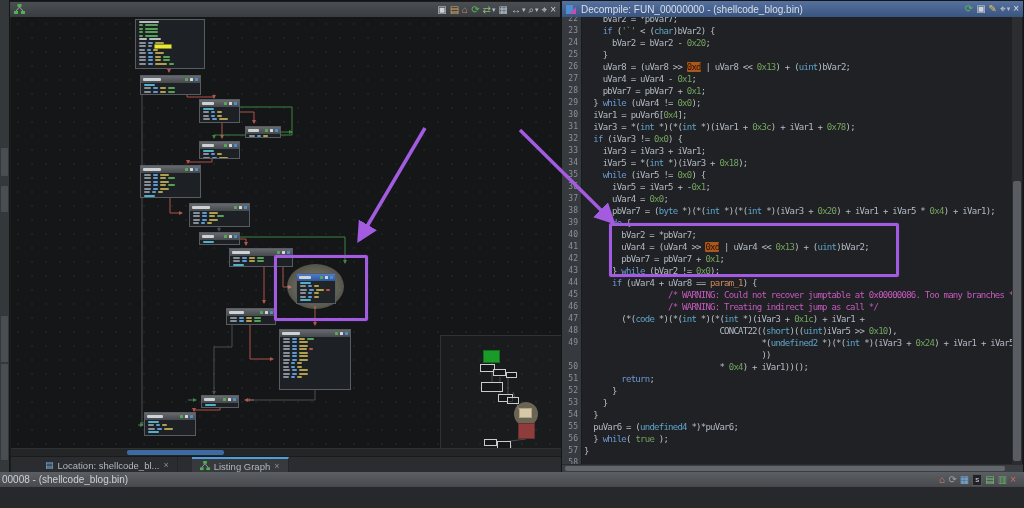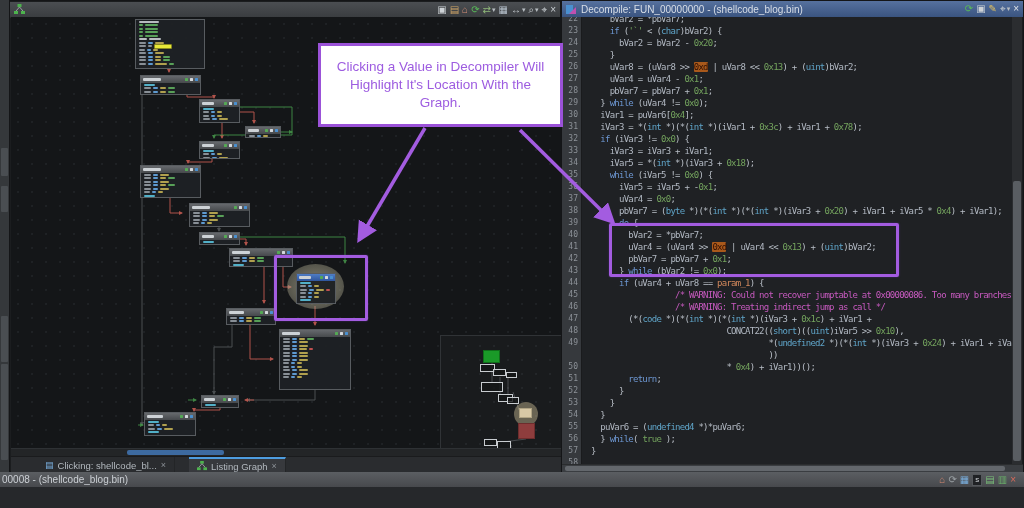--- a/index.html
+++ b/index.html
@@ -45,21 +45,21 @@
   .tab.active{background:#37393d;border-top:2px solid #4e9de0;margin-left:14px;}
   .tab-ic{font-size:9px;color:#7ab0e0;}
 
   
   #decomp-code{position:absolute;left:0;top:16px;width:451px;height:447px;background:#1f2124;overflow:hidden;}
   #gutter{position:absolute;left:0;top:0;width:19px;height:100%;background:#36393d;border-right:1px solid #1a1b1d;}
   #code-lines{position:absolute;left:0;top:0;right:0;font-family:"DejaVu Sans Mono",monospace;
               font-size:9px;letter-spacing:-0.75px;white-space:pre;}
   .cline{height:12px;line-height:12px;display:flex;}
   .cline .ln{flex:0 0 16px;text-align:right;padding-right:3px;font-size:8px;letter-spacing:0;color:#8d9298;}
-  .cline .ct{margin-left:10px;}
+  .cline .ct{margin-left:3px;}
   .k{color:#6d97d2;} .ty{color:#5fa4c8;} .nu{color:#74a45e;} .va{color:#b2b9c3;}
   .pu{color:#b9bfc7;} .cm{color:#c75abf;} .pr{color:#d2885c;} .bo{color:#74a45e;}
   .hl{background:#a9591b;color:#2e0f04;border-radius:1px;}
   #vscroll{position:absolute;top:16px;right:1px;width:10px;height:447px;background:#2b2d30;}
   #vthumb{position:absolute;left:1px;width:8px;background:#595d62;border-radius:2px;}
   #decomp-hscroll{position:absolute;left:0;right:0;top:463px;height:8px;background:#3a3d41;border-top:1px solid #2a2c2e;}
   #decomp-hthumb{position:absolute;left:3px;top:1px;width:440px;height:5px;background:#63676c;border-radius:2px;}
 
   
   #bottom-titlebar{position:absolute;left:0;top:472px;width:1024px;height:15px;
@@ -601,21 +601,21 @@
           <div class="sat-b" style="left: 43px; top: 103px; width: 13px; height: 7px; background: rgba(20, 22, 24, 0.8); border: 1px solid rgb(200, 204, 208);"></div>
           <div class="sat-b" style="left: 56px; top: 105px; width: 14px; height: 8px; background: rgba(20, 22, 24, 0.8); border: 1px solid rgb(200, 204, 208);"></div>
         </div>
     </div>
     <div id="graph-hscroll">
       <div id="graph-hthumb" style="left:116px;width:97px;"></div>
     </div>
     <div id="tabbar">
       <div class="tab">
         <span class="tab-ic">▤</span>
-        <span>Clicking:  shellcode_bl...</span>
+        <span>Location:  shellcode_bl...</span>
         <span class="x">×</span>
       </div>
       <div class="tab active">
         <svg class="tab-ic" width="10" height="10" viewBox="0 0 11 11">
           <rect x="3.5" y="0" width="4" height="3" fill="#4db34d"></rect>
             <rect x="0" y="7" width="4" height="3" fill="#4db34d"></rect>
           <rect x="7" y="7" width="4" height="3" fill="#4db34d"></rect>
           <path d="M5.5 3 L2 7 M5.5 3 L9 7" stroke="#9aa0a4" stroke-width="1" fill="none"></path>
         </svg>
         <span>Listing Graph</span>
@@ -671,19 +671,14 @@
   <svg class="abs" width="1024" height="508" viewBox="0 0 1024 508" style="left:0;top:0;pointer-events:none;">
     <defs>
       <marker id="pa" markerWidth="7" markerHeight="7" refX="5" refY="3" orient="auto">
         <path d="M0,0 L6,3 L0,6 Z" fill="#a35ce0"></path>
       </marker>
     </defs>
     <line x1="425" y1="128" x2="359" y2="240" stroke="#a35ce0" stroke-width="3.5" marker-end="url(#pa)"></line>
     <line x1="520" y1="130" x2="613" y2="222" stroke="#a35ce0" stroke-width="3.5" marker-end="url(#pa)"></line>
   </svg>
 
-  <div id="callout">
-    <div>Clicking a Value in Decompiler Will</div>
-    <div>Highlight It's Location With the</div>
-    <div>Graph.</div>
-  </div>
 
 </div>
 
 </body></html>

